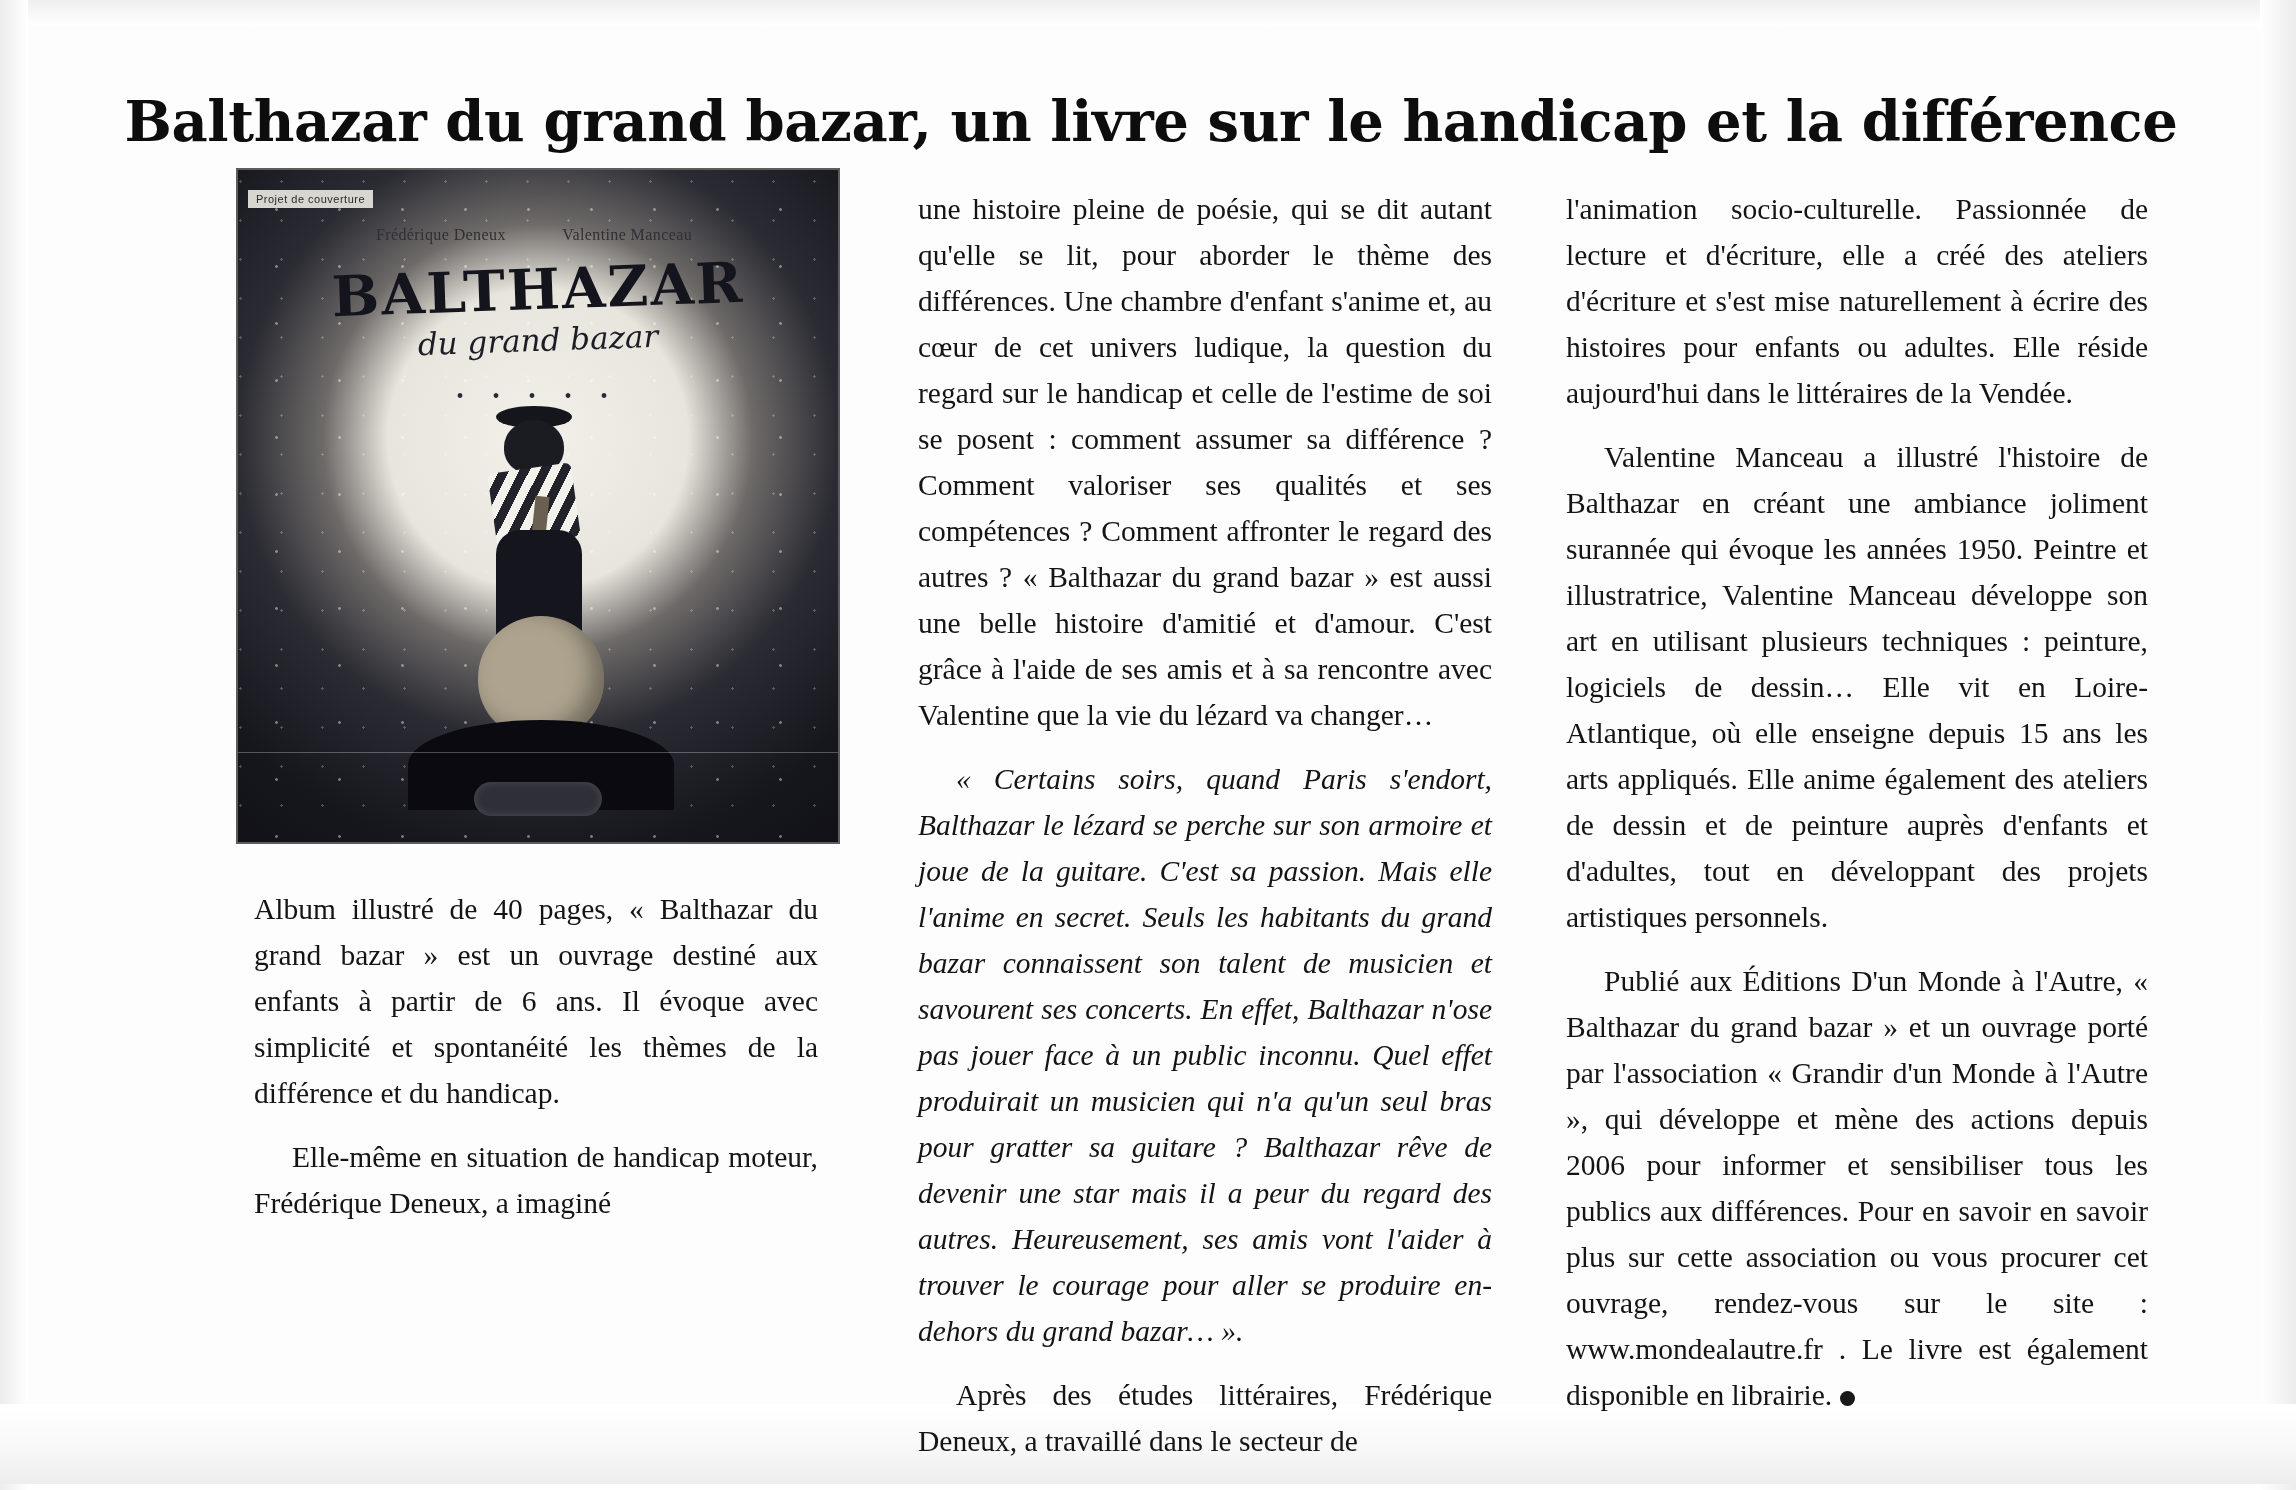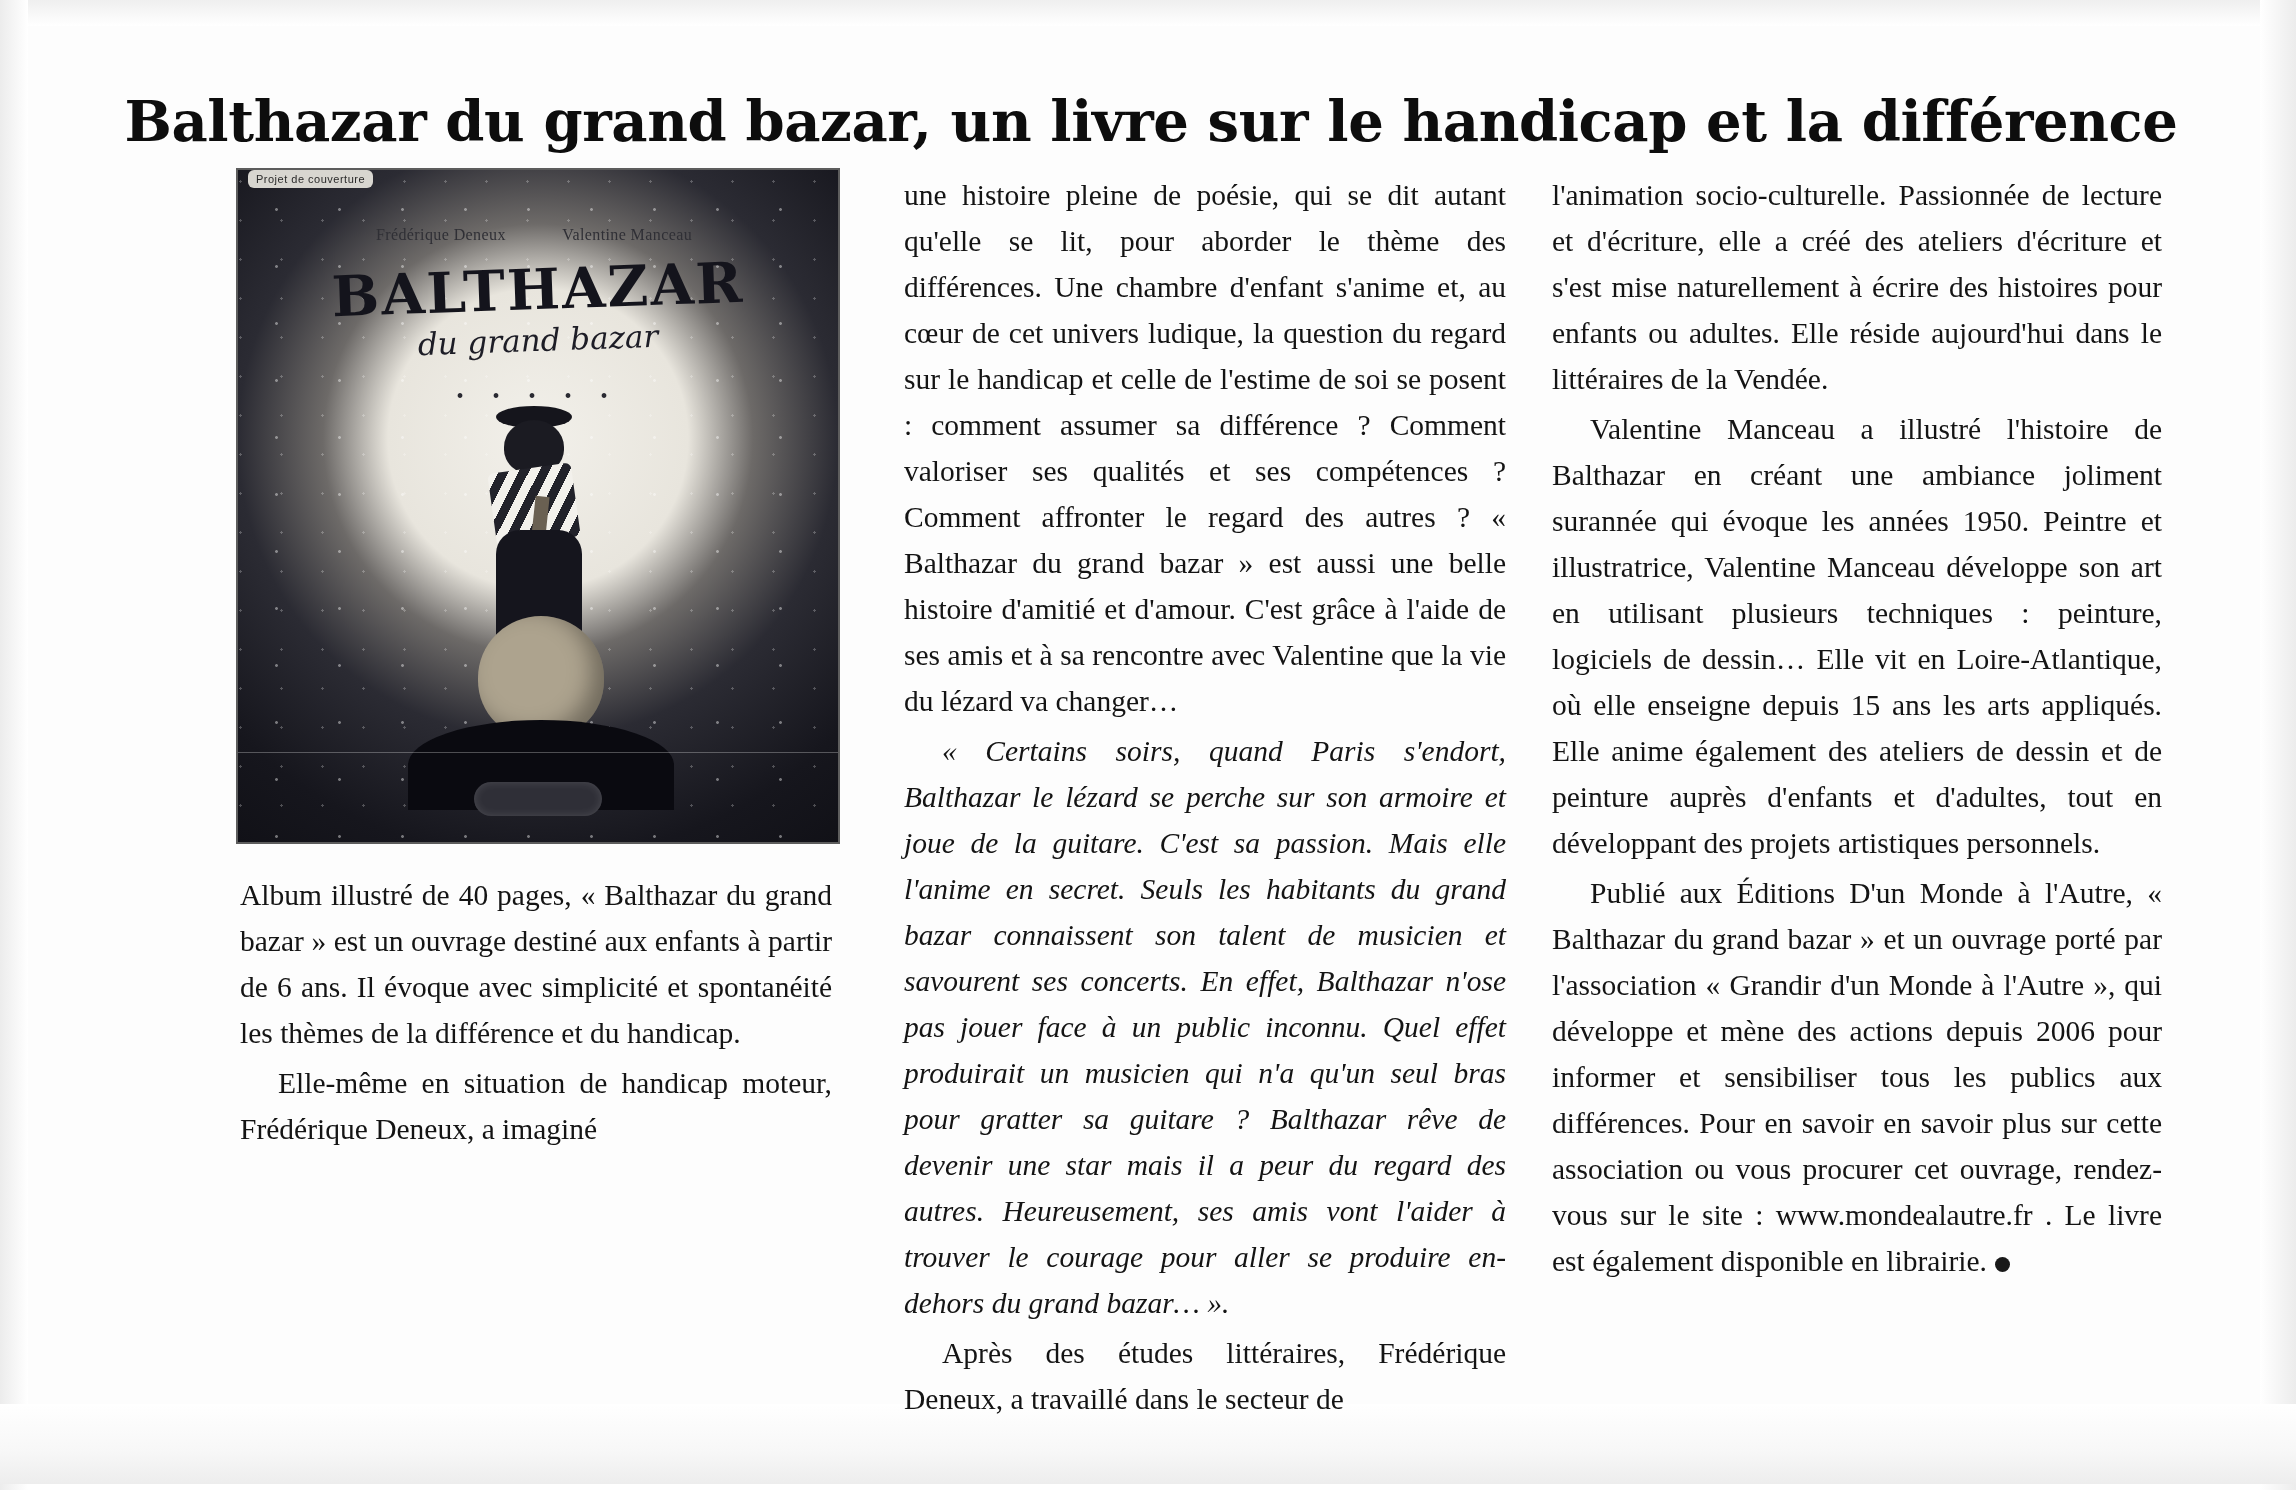--- a/index.html
+++ b/index.html
@@ -79,21 +79,21 @@
     font-size: 29.5px;
     line-height: 46px;
     text-align: justify;
     color: #141414;
   }
   .col-1 { left: 236px; width: 600px; }
   .col-2 { left: 900px; width: 610px; }
   .col-3 { left: 1548px; width: 618px; }
 
   .col p {
-    margin: 4px;
+    margin: 18px;
     text-indent: 38px;
   }
   .col p.noindent { text-indent: 0; }
 
   .cover {
     position: absolute;
     left: 236px;
     top: 0px;
     width: 600px;
     height: 672px;
@@ -112,28 +112,27 @@
     inset: 0;
     background-image:
       radial-gradient(circle, rgba(255,255,255,0.75) 1.2px, transparent 1.6px),
       radial-gradient(circle, rgba(255,255,255,0.45) 1px, transparent 1.4px);
     background-size: 63px 57px, 41px 39px;
     background-position: 7px 11px, 23px 31px;
     opacity: 0.55;
   }
   .cover-badge {
     position: absolute;
-    left: 10px; top: 0;
+    left: 10px; top: 20px;
     background: #d8d6d0;
     color: #2a2a2a;
     font-size: 11px;
     letter-spacing: 0.5px;
     padding: 3px 8px;
     font-family: "Liberation Sans", sans-serif;
-    border-radius: 6px;
   }
   .cover-credits {
     position: absolute;
     top: 56px;
     left: 0; right: 8px;
     text-align: center;
     color: #2f2f35;
     font-size: 16px;
     font-family: "Liberation Serif", serif;
     letter-spacing: 0.4px;

